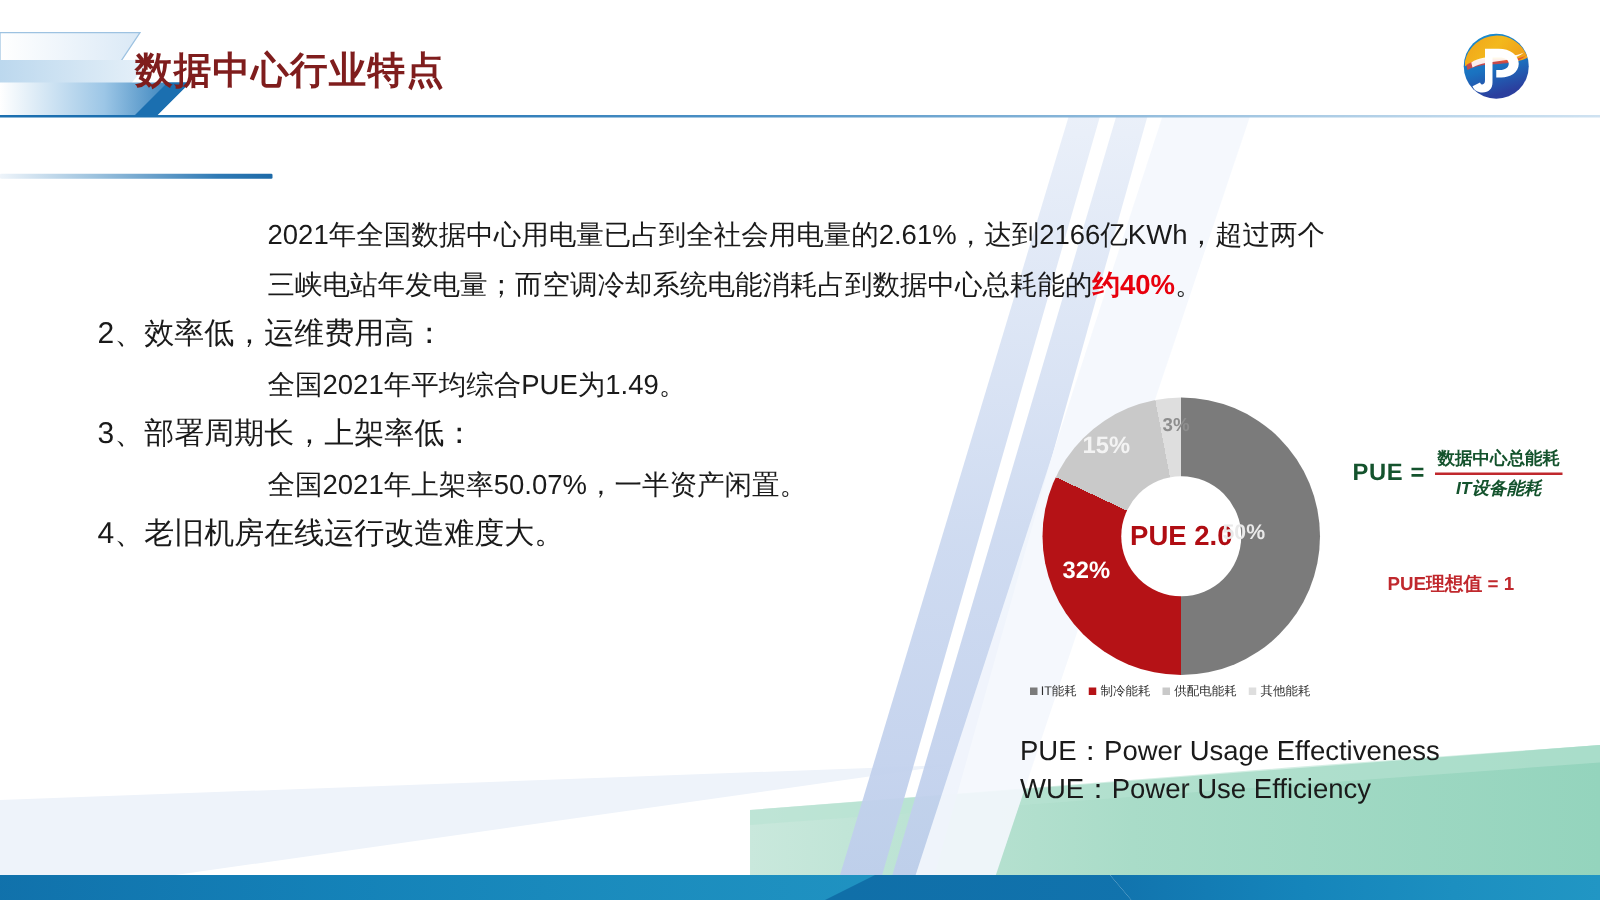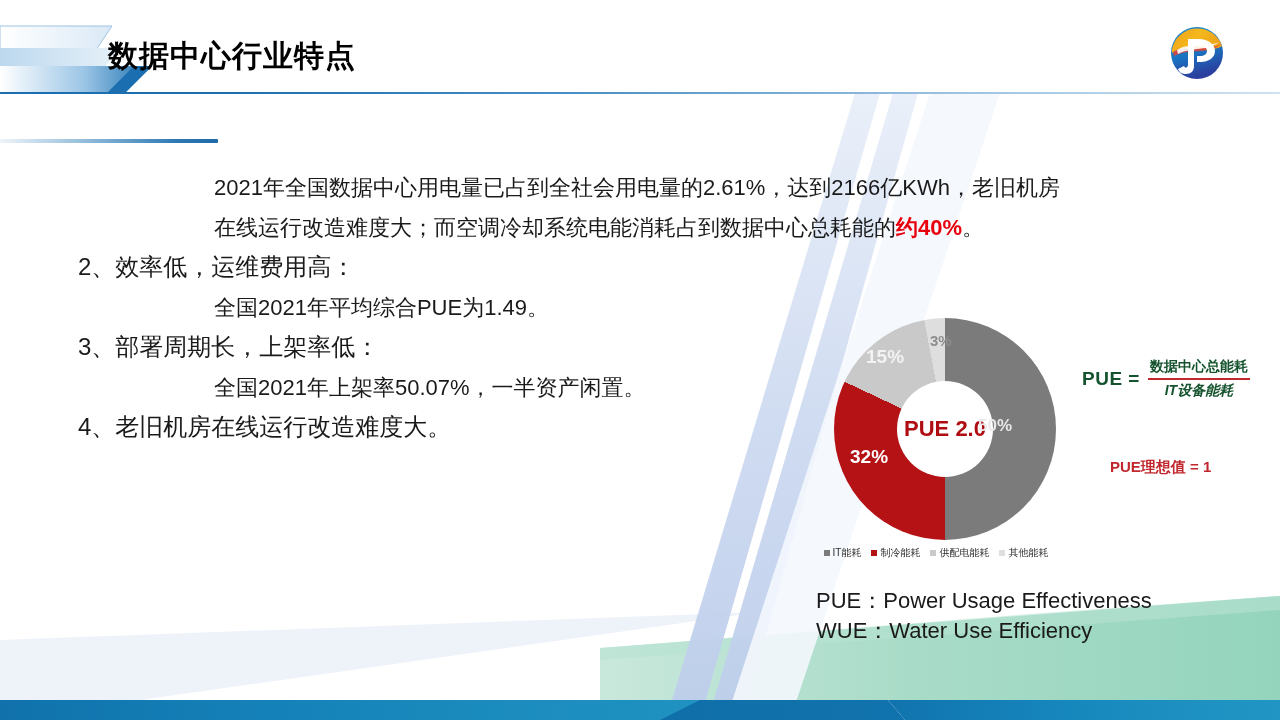--- a/index.html
+++ b/index.html
@@ -51,21 +51,21 @@
     height: 4px;
     background: linear-gradient(to right, #eef4fa 0%, #9cc2de 35%, #2f7ab5 80%, #1d6aa8 100%);
     border-radius: 1px;
   }
   .slide-title {
     position: absolute;
     left: 108px;
     top: 36px;
     font-size: 30px;
     font-weight: bold;
-    color: #000000;
+    color: #7f1d1d;
     letter-spacing: 1px;
     white-space: nowrap;
   }
 
   
   .logo {
     position: absolute;
     left: 1163px;
     top: 22px;
     width: 68px;
@@ -294,21 +294,21 @@
     </defs>
     <circle cx="34" cy="31" r="26" fill="url(#logoBot)"></circle>
     <path d="M 9,27 A 26,26 0 0 1 59,24 C 48,32 22,22 9,31 Z" fill="url(#logoTop)"></path>
     <path d="M 10,30 C 24,20 46,30 58,22 C 48,33 26,26 11,34 Z" fill="#e0443a" opacity="0.85"></path>
     <path d="M 36,17 C 45,17 52,22 52,29 C 52,36 45,40 38,40 L 34,40 L 34,34 L 37,34 C 41,34 44,32 44,29 C 44,26 41,24 37,24 L 31,24 L 31,44 C 31,49 28,52 23,52 C 19,52 16,50 15,47 L 21,44 C 22,46 23,46 24,45 C 25,44.4 25,43 25,41 L 25,17 Z" fill="#ffffff"></path>
     <path d="M 14,28 C 26,20 44,26 56,20 C 46,29 28,25 15,32 Z" fill="#ffffff" opacity="0.9"></path>
   </svg>
 
   <div class="content-list">
 
-    <div class="li-body wrap"><span>2021年全国数据中心用电量已占到全社会用电量的2.61%，达到2166亿KWh，老旧机房在线运行改造难度大；而空调冷却系统电能消耗占到数据中心总耗能的</span><span class="hl-red">约40%</span><span>。</span></div>
+    <div class="li-body wrap"><span>2021年全国数据中心用电量已占到全社会用电量的2.61%，达到2166亿KWh，超过两个三峡电站年发电量；而空调冷却系统电能消耗占到数据中心总耗能的</span><span class="hl-red">约40%</span><span>。</span></div>
 
     <div class="li-head">2、效率低，运维费用高：</div>
     <div class="li-body">全国2021年平均综合PUE为1.49。</div>
 
     <div class="li-head">3、部署周期长，上架率低：</div>
     <div class="li-body">全国2021年上架率50.07%，一半资产闲置。</div>
 
     <div class="li-head">4、老旧机房在线运行改造难度大。</div>
   </div>
 
@@ -349,16 +349,16 @@
         <span class="frac-num">数据中心总能耗</span>
         <span class="frac-bar"></span>
         <span class="frac-den">IT设备能耗</span>
       </span>
     </div>
   </div>
   <div class="formula-ideal">PUE理想值 = 1</div>
 
   <div class="glossary">
     <div>PUE：Power Usage Effectiveness</div>
-    <div>WUE：Water Use Efficiency</div>
+    <div>WUE：Power Use Efficiency</div>
   </div>
 
 </div>
 
 </body></html>

